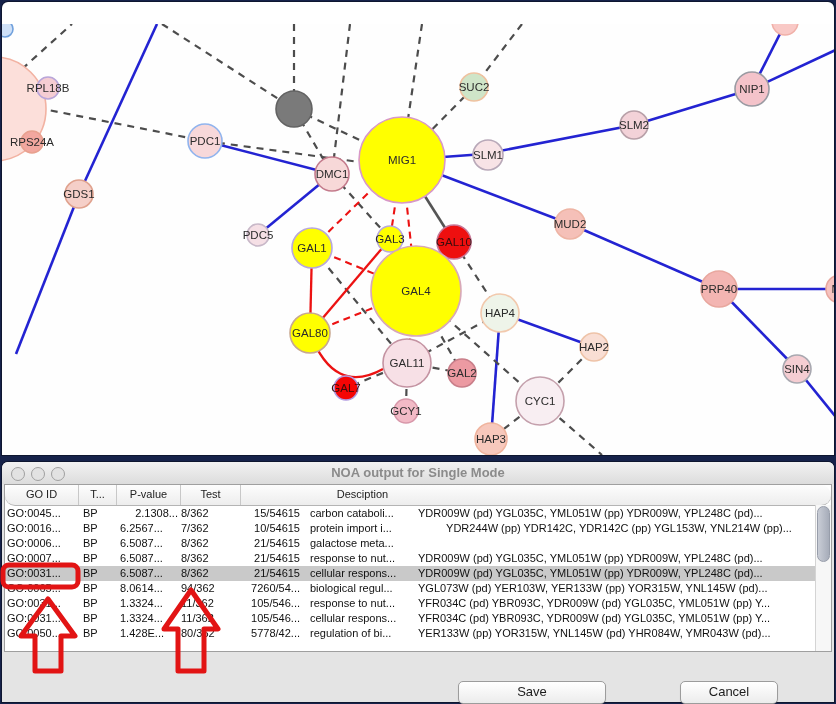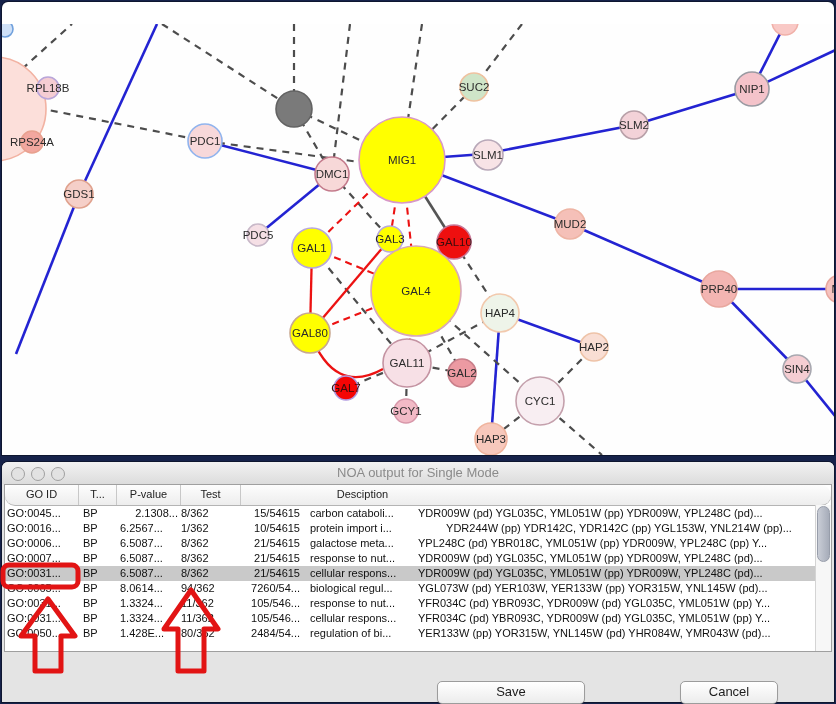--- a/index.html
+++ b/index.html
@@ -15,21 +15,21 @@
   .titlebar{
     position:absolute;top:0;left:0;right:0;height:22px;
     background:linear-gradient(#e6e6e6,#c4c4c4);
     border-bottom:1px solid #8d8d8d;border-radius:6px 6px 0 0;
   }
   .titlebar.inactive{background:linear-gradient(#f2f2f2,#dcdcdc);border-bottom:1px solid #a8a8a8;}
   .title-text{
     position:absolute;left:0;right:0;top:3px;text-align:center;
     font-size:13px;font-weight:bold;color:#3a3a3a;
   }
-  .titlebar.inactive .title-text{color:#8b8b8b;font-weight:normal;}
+  .titlebar.inactive .title-text{color:#8b8b8b;font-weight:bold;}
   .tl{position:absolute;top:5px;width:12px;height:12px;border-radius:50%;}
   .tl.red{left:9px;background:radial-gradient(circle at 4px 4px,#ff8a80,#f44336);border:1px solid #c0392b;}
   .tl.yellow{left:29px;background:radial-gradient(circle at 4px 4px,#ffe082,#fbc02d);border:1px solid #c79810;}
   .tl.green{left:49px;background:radial-gradient(circle at 4px 4px,#b9f6ca,#43a047);border:1px solid #2e7d32;}
   .tl.hollow{background:#e2e2e2;border:1px solid #a0a0a0;}
   .graph-canvas{position:absolute;top:22px;left:0;width:832px;height:431px;background:#fefefe;overflow:hidden;}
   .graph-canvas svg{display:block;}
   
   .table-window{top:462px;height:240px;background:#e8e8e8;border-radius:6px 6px 0 0;}
   .tw-body{position:absolute;top:22px;left:0;right:0;bottom:0;background:#e4e4e4;}
@@ -65,21 +65,21 @@
     border:1px solid #979daa;border-radius:7px;
   }
   .mac-btn{
     position:absolute;top:197px;height:21px;
     background:linear-gradient(#ffffff,#ececec);
     border:1px solid #9c9c9c;border-radius:5px;
     font-size:13px;color:#1c1c1c;text-align:center;line-height:19px;
     box-shadow:0 1px 1px rgba(0,0,0,.15);
     cursor:default;
   }
-  .btn-save{left:435px;width:146px;}
+  .btn-save{left:456px;width:146px;}
   .btn-cancel{left:678px;width:96px;}
   
   #annot{position:absolute;left:0;top:0;z-index:50;pointer-events:none;}
 </style>
 </head>
 <body>
 
 <div class="window graph-window">
   <div class="graph-canvas">
     <svg id="graph-svg" width="832" height="431" viewBox="0 0 832 431">
@@ -222,33 +222,32 @@
             <div class="td c2" style="width: 63px; text-align: right;">2.1308...</div>
             <div class="td c3" style="width: 59px;">8/362</div>
             <div class="td c4" style="width: 63px;">15/54615</div>
             <div class="td c5" style="width: 115px;">carbon cataboli...</div>
             <div class="td c6" style="width: 405px;">YDR009W (pd) YGL035C, YML051W (pp) YDR009W, YPL248C (pd)...</div>
           </div>
           <div class="trow">
             <div class="td c0" style="width: 73px;">GO:0016...</div>
             <div class="td c1" style="width: 37px;">BP</div>
             <div class="td c2" style="width: 63px;">6.2567...</div>
-            <div class="td c3" style="width: 59px;">1/362</div>
+            <div class="td c3" style="width: 59px;">7/362</div>
             <div class="td c4" style="width: 63px;">10/54615</div>
             <div class="td c5" style="width: 115px;">protein import i...</div>
             <div class="td c6" style="width: 405px; text-align: center;">YDR244W (pp) YDR142C, YDR142C (pp) YGL153W, YNL214W (pp)...</div>
           </div>
           <div class="trow">
             <div class="td c0" style="width: 73px;">GO:0006...</div>
             <div class="td c1" style="width: 37px;">BP</div>
             <div class="td c2" style="width: 63px;">6.5087...</div>
             <div class="td c3" style="width: 59px;">8/362</div>
             <div class="td c4" style="width: 63px;">21/54615</div>
             <div class="td c5" style="width: 115px;">galactose meta...</div>
-            <div class="td c6" style="width: 405px;">YPL248C (pd) YBR018C, YML051W (pp) YDR009W, YPL248C (pp) Y...</div>
           </div>
           <div class="trow">
             <div class="td c0" style="width: 73px;">GO:0007...</div>
             <div class="td c1" style="width: 37px;">BP</div>
             <div class="td c2" style="width: 63px;">6.5087...</div>
             <div class="td c3" style="width: 59px;">8/362</div>
             <div class="td c4" style="width: 63px;">21/54615</div>
             <div class="td c5" style="width: 115px;">response to nut...</div>
             <div class="td c6" style="width: 405px;">YDR009W (pd) YGL035C, YML051W (pp) YDR009W, YPL248C (pd)...</div>
           </div>
@@ -286,21 +285,21 @@
             <div class="td c3" style="width: 59px;">11/362</div>
             <div class="td c4" style="width: 63px;">105/546...</div>
             <div class="td c5" style="width: 115px;">cellular respons...</div>
             <div class="td c6" style="width: 405px;">YFR034C (pd) YBR093C, YDR009W (pd) YGL035C, YML051W (pp) Y...</div>
           </div>
           <div class="trow">
             <div class="td c0" style="width: 73px;">GO:0050...</div>
             <div class="td c1" style="width: 37px;">BP</div>
             <div class="td c2" style="width: 63px;">1.428E...</div>
             <div class="td c3" style="width: 59px;">80/362</div>
-            <div class="td c4" style="width: 63px;">2484/54...</div>
+            <div class="td c4" style="width: 63px;">5778/42...</div>
             <div class="td c5" style="width: 115px;">regulation of bi...</div>
             <div class="td c6" style="width: 405px;">YER133W (pp) YOR315W, YNL145W (pd) YHR084W, YMR043W (pd)...</div>
           </div>
         </div>
       <div class="vscroll">
         <div class="vthumb"></div>
       </div>
     </div>
     <div class="mac-btn btn-save">Save</div>
     <div class="mac-btn btn-cancel">Cancel</div>

